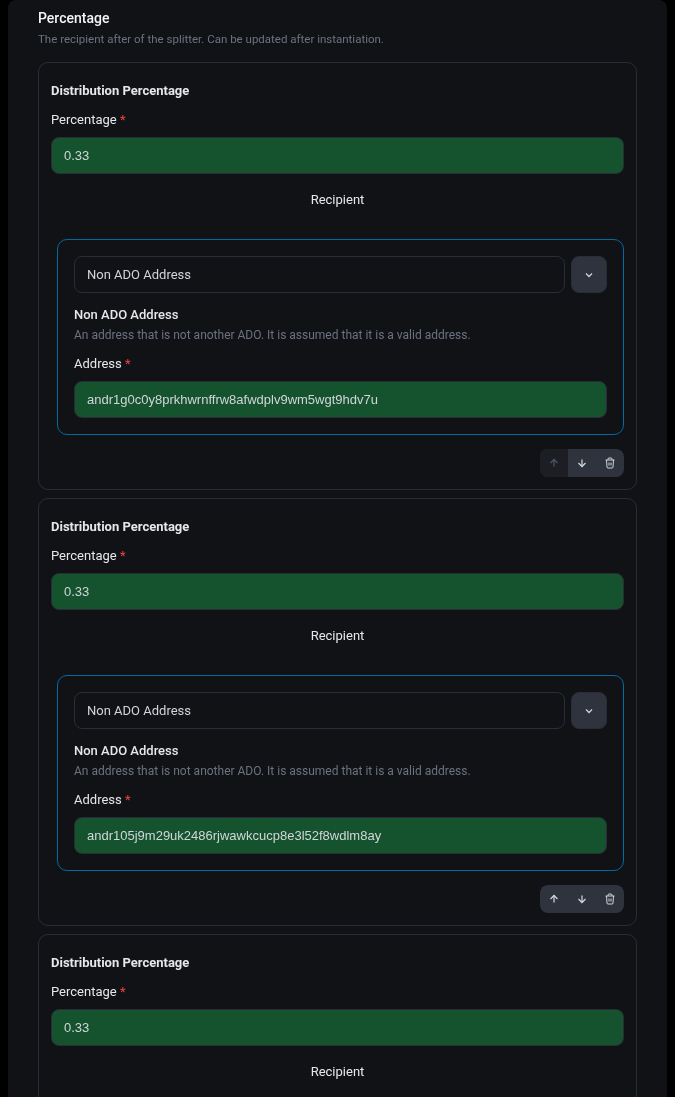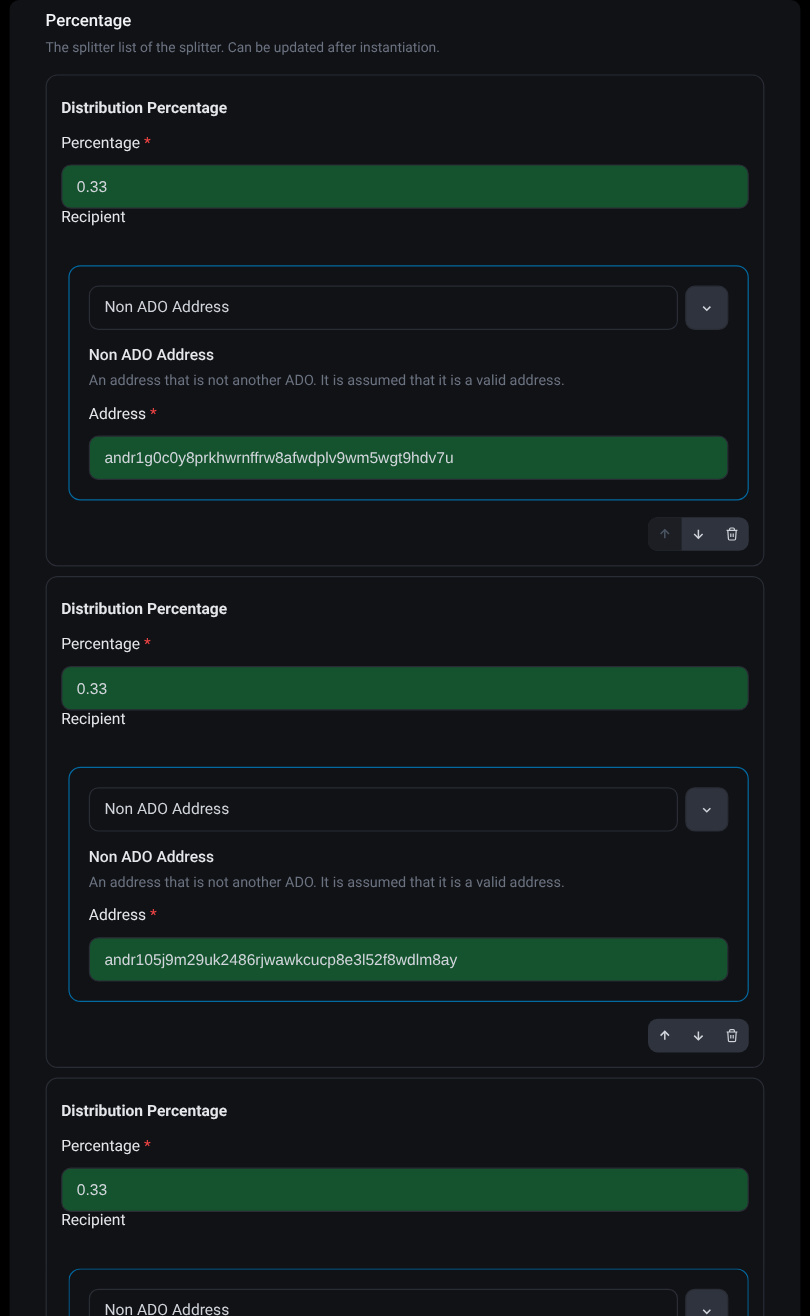--- a/index.html
+++ b/index.html
@@ -51,21 +51,23 @@
     border: 1px solid #2a2d36;
     border-radius: 8px;
     padding: 10px 12px;
     color: #d1d5db;
     font-size: 13px;
     outline: none;
   }
   .recipient-label {
     font-size: 13px;
     color: #e5e7eb;
+    margin-top: 18px;
     margin-bottom: 12px;
+    text-align: center;
   }
   .nested-box {
     border: 1px solid #0369a1;
     border-radius: 10px;
     padding: 16px;
     margin-left: 6px;
     margin-top: 32px;
   }
   .select-row {
     display: flex;
@@ -130,21 +132,21 @@
     cursor: default;
   }
   svg { display: block; }
 </style>
 </head>
 <body>
 
 <div class="container">
 
   <div class="section-title">Percentage</div>
-  <div class="section-desc">The splitter list of the splitter. Can be updated after instantiation.</div>
+  <div class="section-desc">The recipient after of the splitter. Can be updated after instantiation.</div>
 
   <div class="card">
     <div class="card-heading">Distribution Percentage</div>
     <div class="field-label">
       <span>Percentage</span>
       <span class="required">*</span>
     </div>
     <input class="input" value="0.33" style="">
 
     <div class="recipient-label">Recipient</div>

